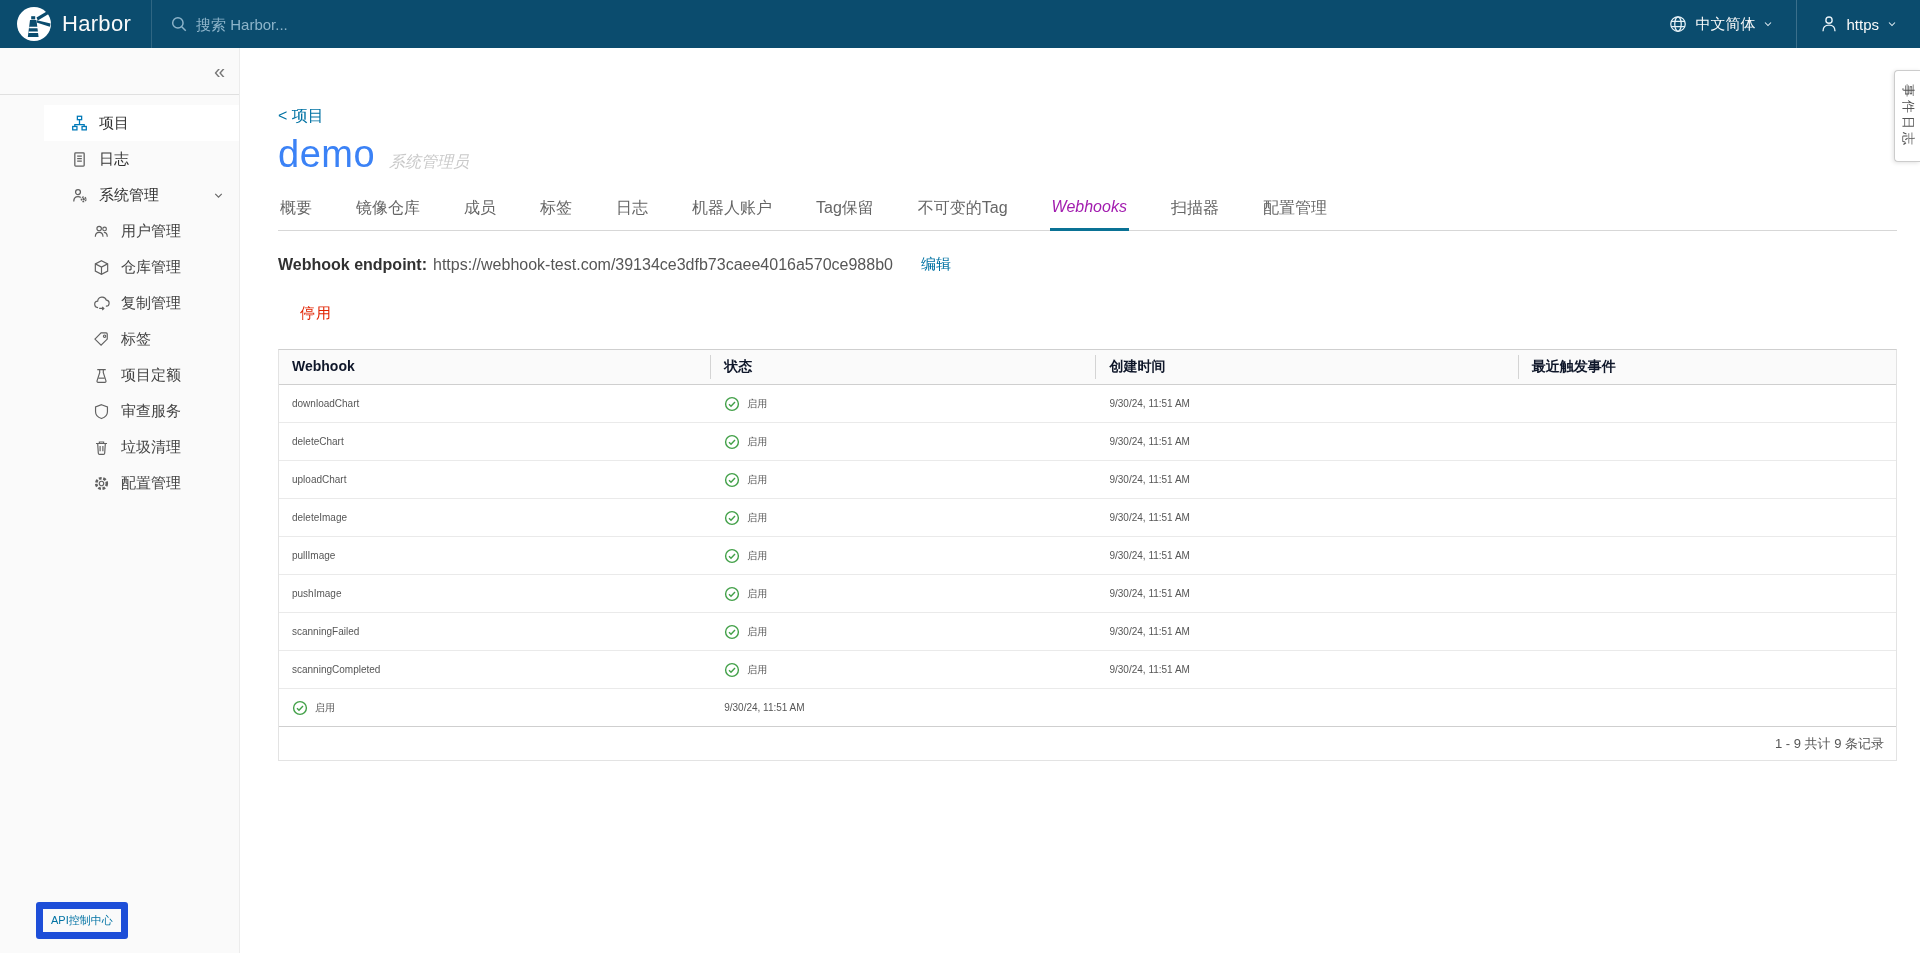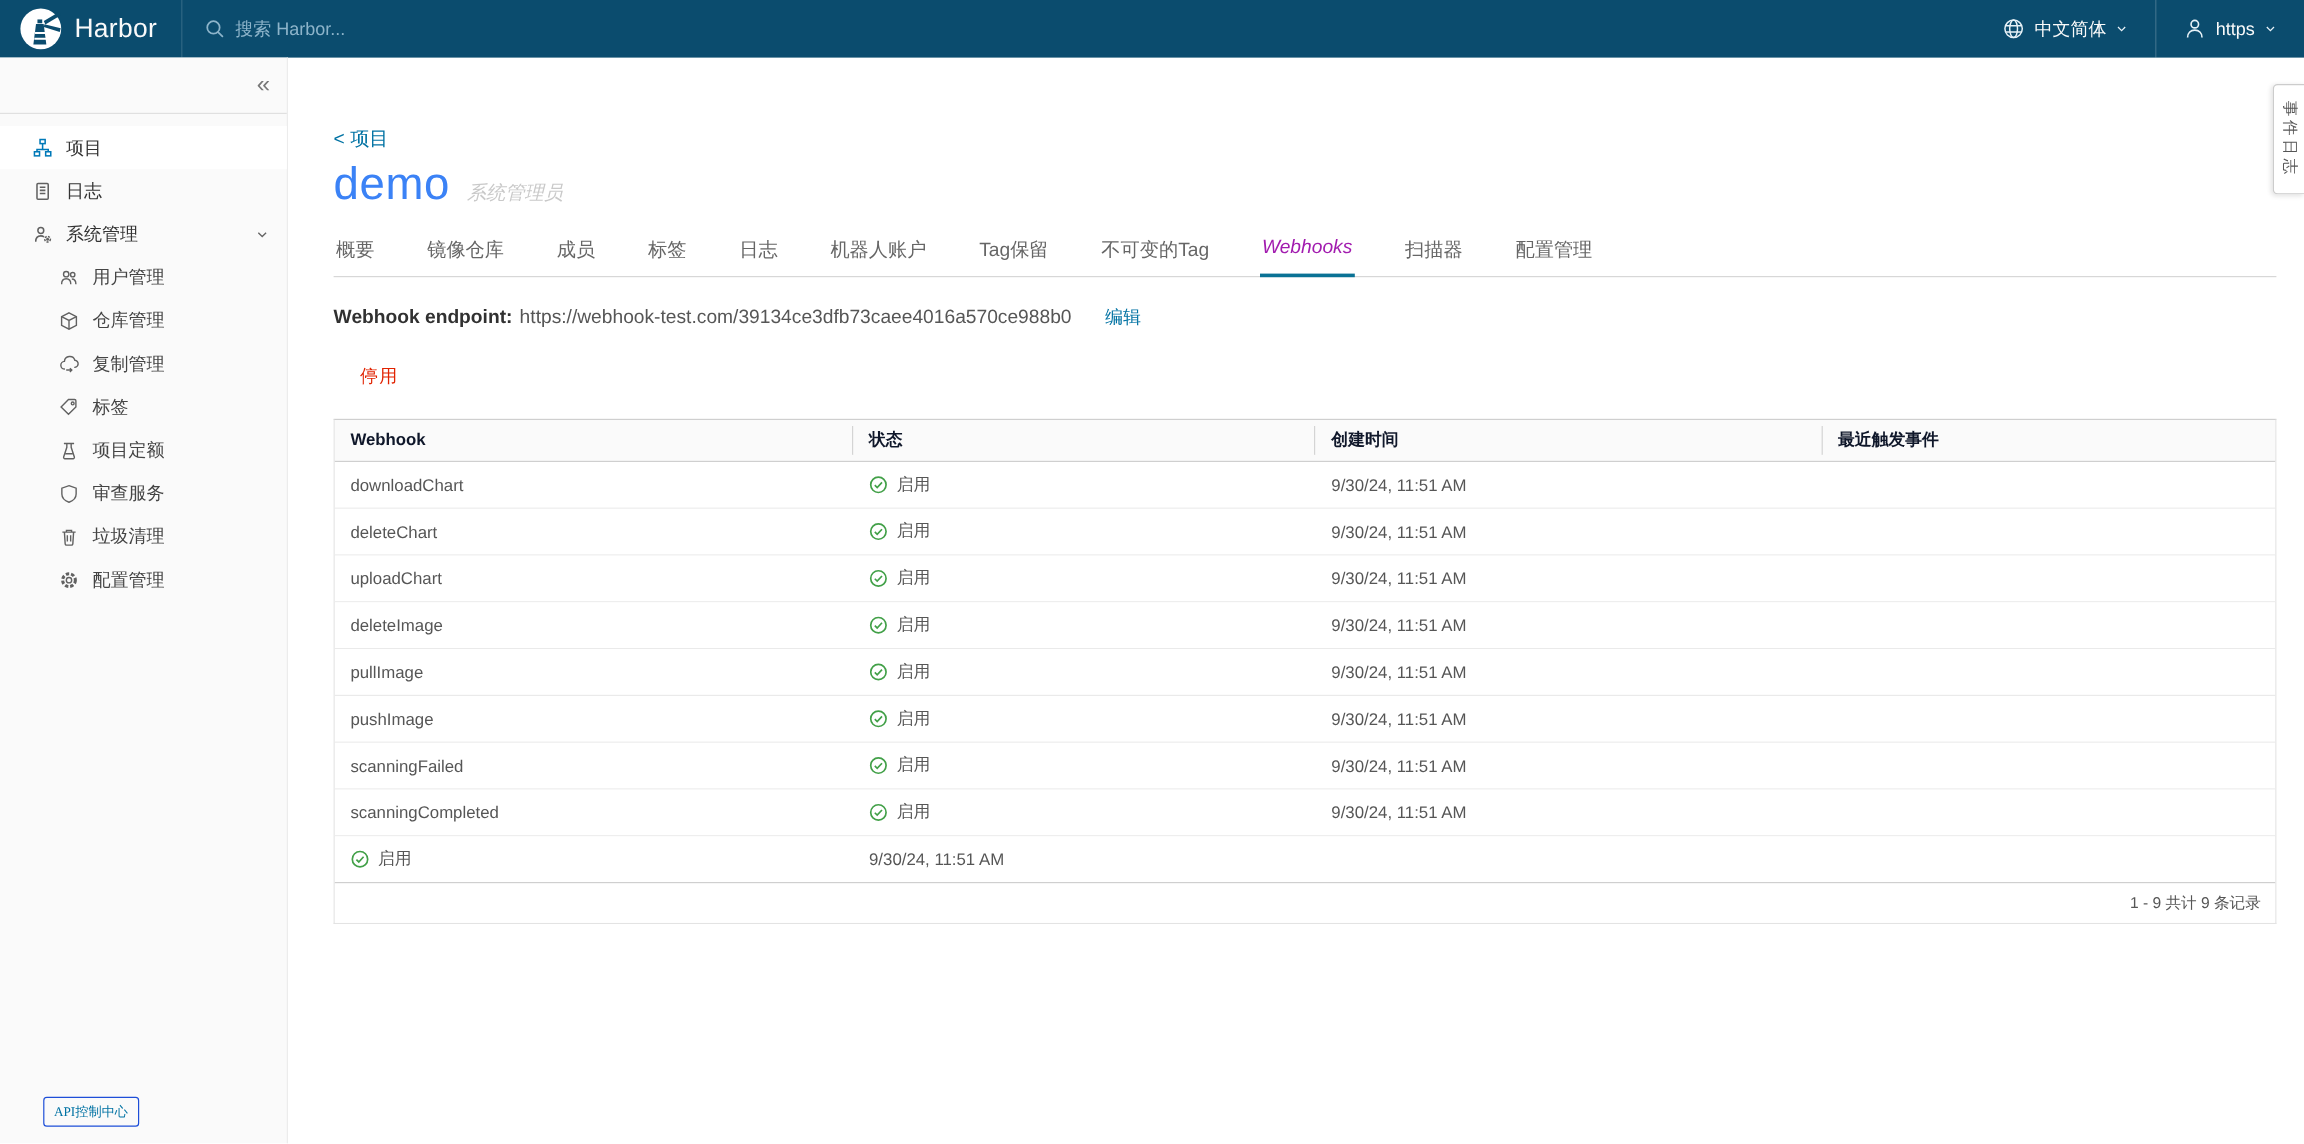--- a/index.html
+++ b/index.html
@@ -14,26 +14,26 @@
   .header-search input::placeholder { color:#8db4ca; }
   .header-right { margin-left:auto; display:flex; align-items:center; height:100%; }
   .header-action { display:flex; align-items:center; gap:7px; padding:0 22px; height:100%; font-size:15px; cursor:pointer; }
   .header-divider { width:1px; height:100%; background:rgba(255,255,255,.2); }
 
   
   .body-wrap { display:flex; height:905px; }
   .sidebar { width:240px; background:#fafafa; border-right:1px solid #ececec; position:relative; flex:none; }
   .collapse-row { height:47px; border-bottom:1px solid #e0e0e0; display:flex; align-items:center; justify-content:flex-end; padding-right:14px; }
   .collapse-glyph { font-size:20px; color:#777; line-height:1; cursor:pointer; }
-  .nav { padding-top:10px; }
+  .nav { padding-top:10px;margin-left:44px; }
   .nav-item { height:36px; display:flex; align-items:center; gap:11px; padding-left:27px; font-size:15px; color:#333; cursor:pointer; position:relative; }
   .nav-item.active { background:#fff; }
   .nav-item.sub { padding-left:49px; color:#444; }
   .nav-caret { position:absolute; right:14px; }
-  .api-btn { position:absolute; left:36px; bottom:14px; font-size:11px; color:#0072a3; border:1px solid #1d4ed8; background:transparent; border-radius:3px; padding:4px 8px; font-family:Liberation Serif, serif; cursor:pointer; }
+  .api-btn { position:absolute; left:36px; bottom:14px; font-size:11px; color:#0072a3; border:7px solid #1d4ed8; background:transparent; border-radius:3px; padding:4px 8px; font-family:Liberation Sans, sans-serif; cursor:pointer; }
 
   
   .main { flex:1; padding:0 23px 0 38px; position:relative; }
   .breadcrumb { margin-top:58px; font-size:16px; color:#0072a3; cursor:pointer; display:inline-block; }
   .title-row { margin-top:6px; display:flex; align-items:baseline; gap:14px; }
   .page-title { font-size:38px; font-weight:300; color:#3b82f6; letter-spacing:.5px; }
   .page-subtitle { font-size:16px; font-style:italic; color:#c9c9c9; }
 
   .tabs { margin-top:16px; display:flex; gap:40px; border-bottom:1px solid #d7d7d7; }
   .tab { font-size:16px; color:#666; padding:6px 2px 9px; cursor:pointer; border-bottom:3px solid transparent; margin-bottom:-1px; white-space:nowrap; }
@@ -47,21 +47,21 @@
   .disable-btn { background:none; border:none; color:#e12200; font-size:15px; font-family:inherit; letter-spacing:1px; cursor:pointer; padding:4px 2px; }
 
   
   .datagrid { margin-top:22px; border:1px solid #e3e3e3; border-top:1px solid #cfcfcf; }
   .dg-head, .dg-row { display:grid; grid-template-columns:433fr 386fr 423fr 378fr; }
   .dg-head { background:#fafafa; border-bottom:1px solid #cfcfcf; }
   .dg-th { font-size:14px; font-weight:600; color:#0f172a; padding:8px 13px; position:relative; }
   .dg-th:not(:last-child)::after { content:""; position:absolute; right:0; top:5px; bottom:5px; width:1px; background:#d4d4d4; }
   .dg-row { border-bottom:1px solid #eaeaea; background:#fff; }
   .dg-row:last-of-type { border-bottom:none; }
-  .dg-td { font-size:14px; color:#565656; padding:10px 13px; display:flex; align-items:center; gap:7px; min-height:37px; }
+  .dg-td { font-size:10px; color:#565656; padding:10px 13px; display:flex; align-items:center; gap:7px; min-height:37px; }
   .dg-foot { border-top:1px solid #cfcfcf; background:#fff; display:flex; justify-content:flex-end; align-items:center; height:34px; padding-right:12px; font-size:13px; color:#565656; }
 
   
   .side-tab { position:fixed; right:0; top:70px; width:26px; height:92px; background:#fff; border:1px solid #ccc; border-right:none; border-radius:4px 0 0 4px; box-shadow:-1px 1px 4px rgba(0,0,0,.12); display:flex; align-items:center; justify-content:center; }
   .side-tab span { transform:rotate(90deg); white-space:nowrap; font-size:13px; color:#555; letter-spacing:3px; }
 
   svg { flex:none; display:block; }
 </style>
 </head>
 <body>

